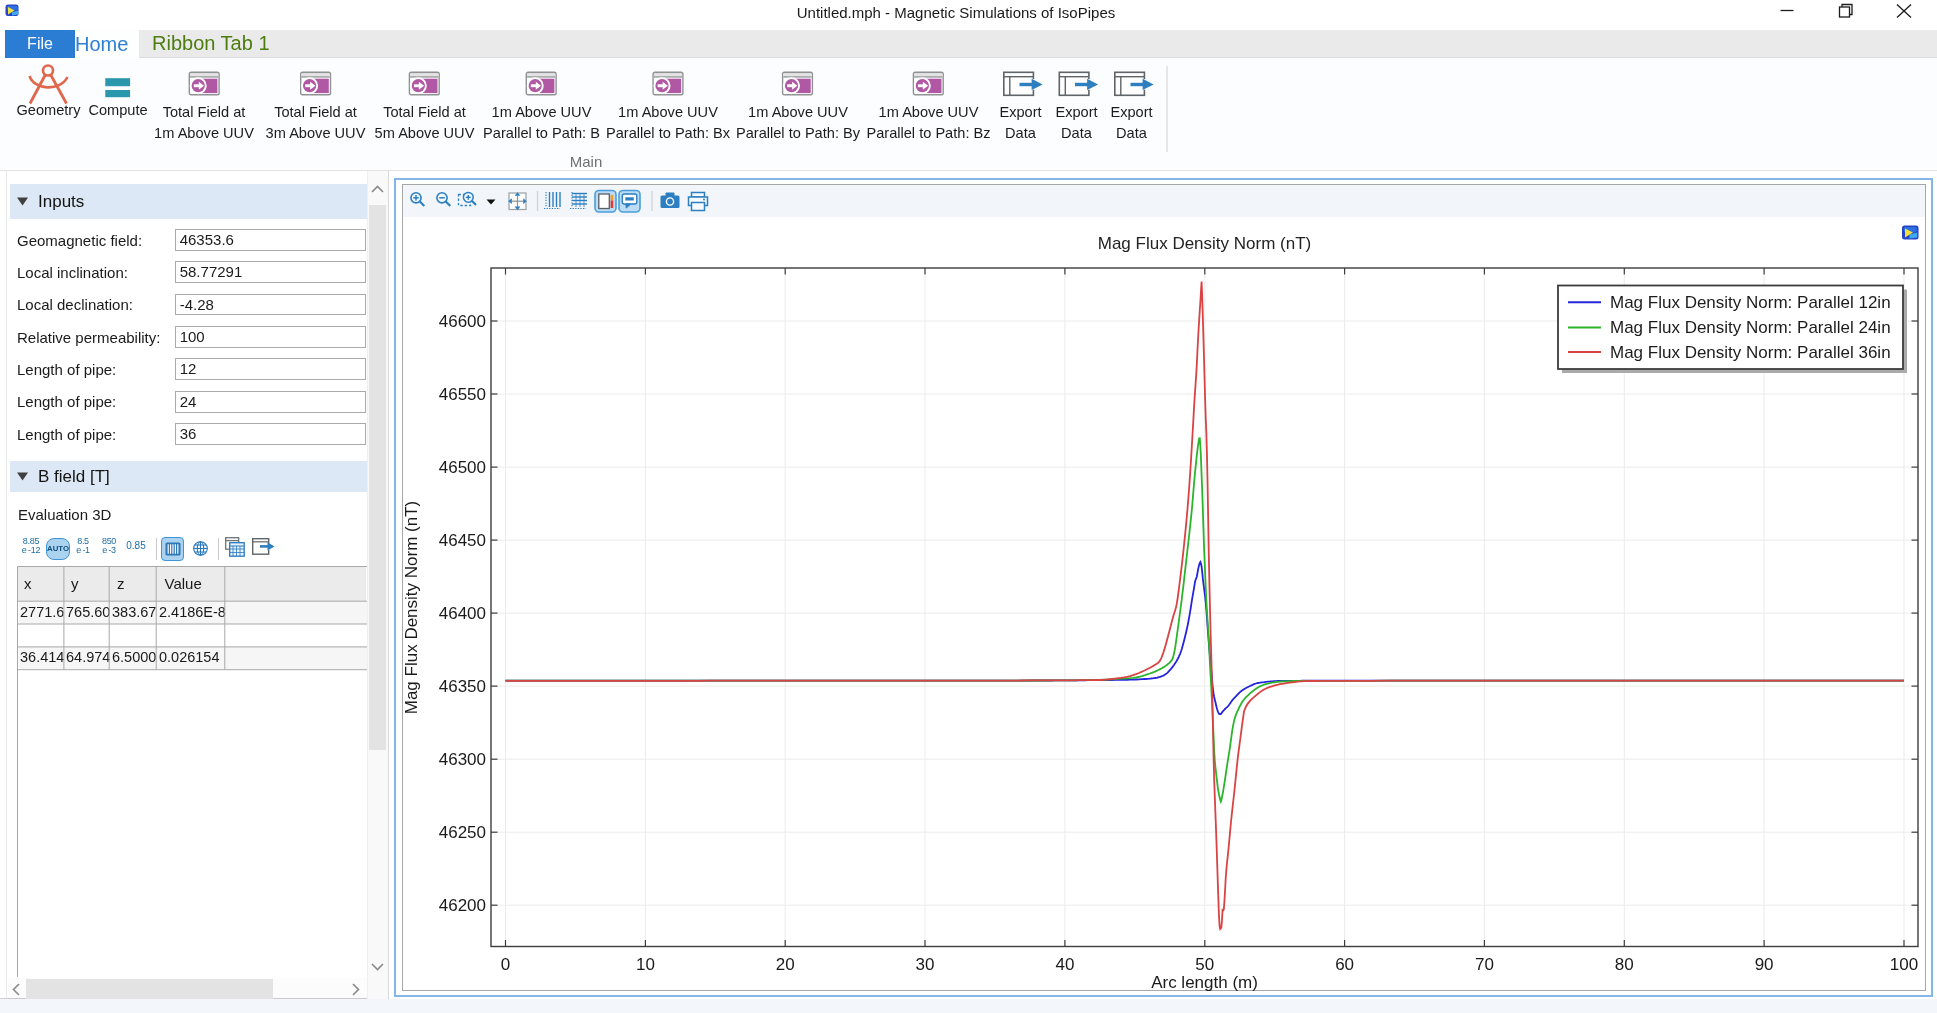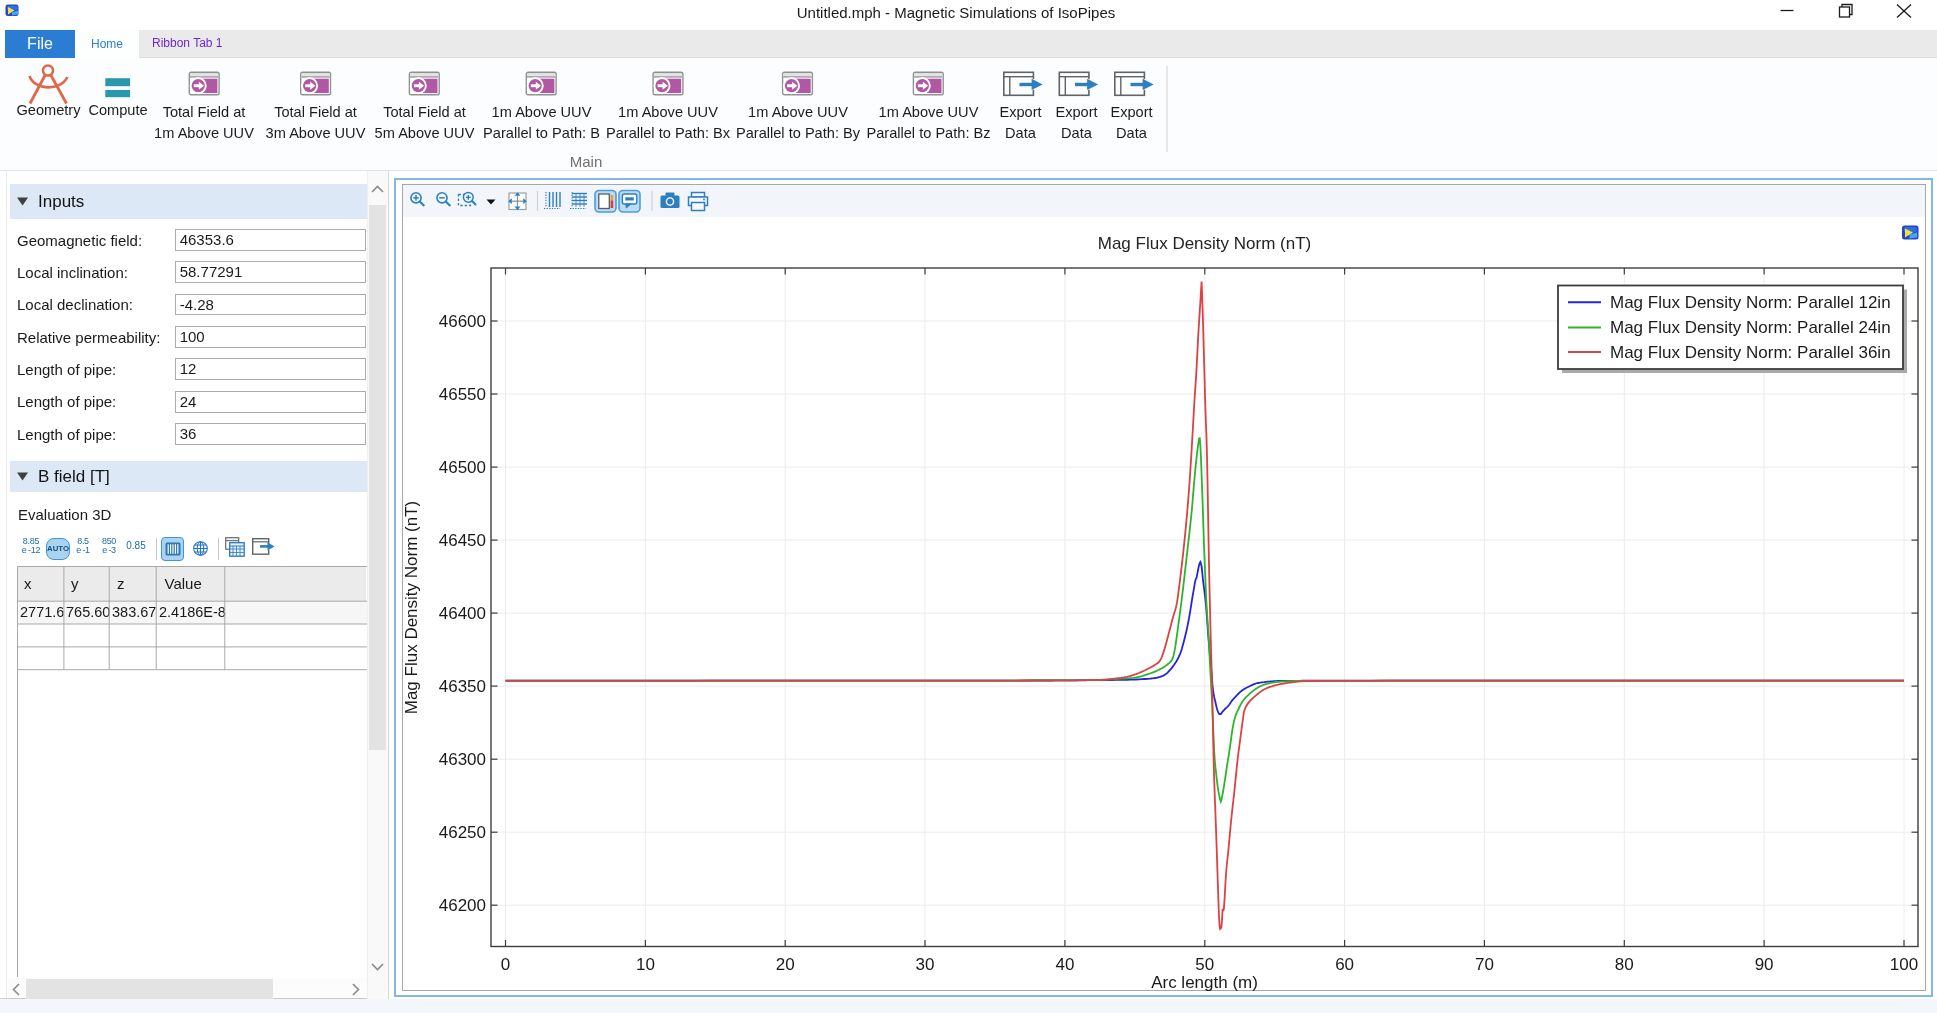--- a/index.html
+++ b/index.html
@@ -28,22 +28,22 @@
       <path d="M72 7 L72 4.5 L82 4.5 L82 14.5 L79.5 14.5"></path>
       <line x1="127" y1="4.5" x2="141" y2="17.5"></line>
       <line x1="141" y1="4.5" x2="127" y2="17.5"></line>
     </g>
   </svg>
 </div>
 
 <div class="abs" style="left:0;top:29px;width:1937px;height:29px;background:#ffffff;">
   <div class="abs" style="left:139px;top:0.5px;width:1798px;height:28.5px;background:#eaeaea;border-bottom:1px solid #dedede;"></div>
   <div class="abs" style="left:5px;top:0.5px;width:70px;height:28.5px;background:#2b7cd3;color:#ffffff;text-align:center;line-height:28px;font-size:16px;">File</div>
-  <div class="abs" style="left:75px;top:0.5px;width:64px;height:28.5px;background:#fdfefe;color:#2e7fd4;text-align:center;line-height:28px;font-size:12px;">Home</div>
-  <div class="abs" style="left:152px;top:0;width:120px;height:28.5px;color:#6d28d9;line-height:29px;font-size:12px;">Ribbon Tab 1</div>
+  <div class="abs" style="left:75px;top:0.5px;width:64px;height:28.5px;background:#fdfefe;color:#2e7fd4;line-height:28px;font-size:20px;">Home</div>
+  <div class="abs" style="left:152px;top:0;width:120px;height:28.5px;color:#4d7c0f;line-height:29px;font-size:20px;">Ribbon Tab 1</div>
 </div>
 
 <div class="abs" style="left:0;top:58px;width:1937px;height:113px;background:#fcfdfe;border-bottom:1px solid #e2e2e2;">
 </div>
 <svg class="ov" style="left:0;top:58px" width="1937" height="112" viewBox="0 58 1937 112">
   <defs>
     <g id="pw">
       <rect x="0.7" y="0.7" width="29.8" height="22.6" rx="1.8" fill="#ffffff" stroke="#8f9193" stroke-width="1.4"></rect>
       <rect x="1.6" y="1.8" width="28" height="3.6" fill="#d2d2d2"></rect>
         <rect x="1.6" y="2.9" width="28" height="1.2" fill="#efefef"></rect>
@@ -191,20 +191,26 @@
   <div class="abs" style="left:17.6px;top:396px;width:348.9px;height:34px;background:#ebebeb;"></div>
   <div class="abs" style="left:24px;top:396px;height:34px;line-height:34px;font-size:15px;">x</div>
   <div class="abs" style="left:71px;top:396px;height:34px;line-height:34px;font-size:15px;">y</div>
   <div class="abs" style="left:117px;top:396px;height:34px;line-height:34px;font-size:15px;">z</div>
   <div class="abs" style="left:164.5px;top:396px;height:34px;line-height:34px;font-size:15px;">Value</div>
   <div class="abs" style="left:19px;top:430px;width:348px;height:22.7px;line-height:22.7px;font-size:14.5px;background:#f6f6f6;">
     <span style="position:absolute;left:1px;">2771.6</span>
       <span style="position:absolute;left:47px;">765.60</span>
       <span style="position:absolute;left:93px;">383.67</span>
       <span style="position:absolute;left:140px;">2.4186E-8</span>
+    </div>
+  <div class="abs" style="left:19px;top:475.4px;width:348px;height:22.7px;line-height:22.7px;font-size:14.5px;background:#f6f6f6;">
+    <span style="position:absolute;left:1px;">36.414</span>
+      <span style="position:absolute;left:47px;">64.974</span>
+      <span style="position:absolute;left:93px;">6.5000</span>
+      <span style="position:absolute;left:140px;">0.026154</span>
     </div>
   <svg class="ov" style="left:17px;top:395px" width="351" height="412" viewBox="0 0 351 412">
     <g stroke="#a8a8a8" stroke-width="1">
       <line x1="0.5" y1="0.5" x2="0.5" y2="411"></line>
       <line x1="46.9" y1="1" x2="46.9" y2="103.7"></line>
       <line x1="92.2" y1="1" x2="92.2" y2="103.7"></line>
       <line x1="139.2" y1="1" x2="139.2" y2="103.7"></line>
       <line x1="207.8" y1="1" x2="207.8" y2="103.7"></line>
       <line x1="350.5" y1="1" x2="350.5" y2="103.7"></line>
       <line x1="0.5" y1="0.5" x2="350.5" y2="0.5"></line>

